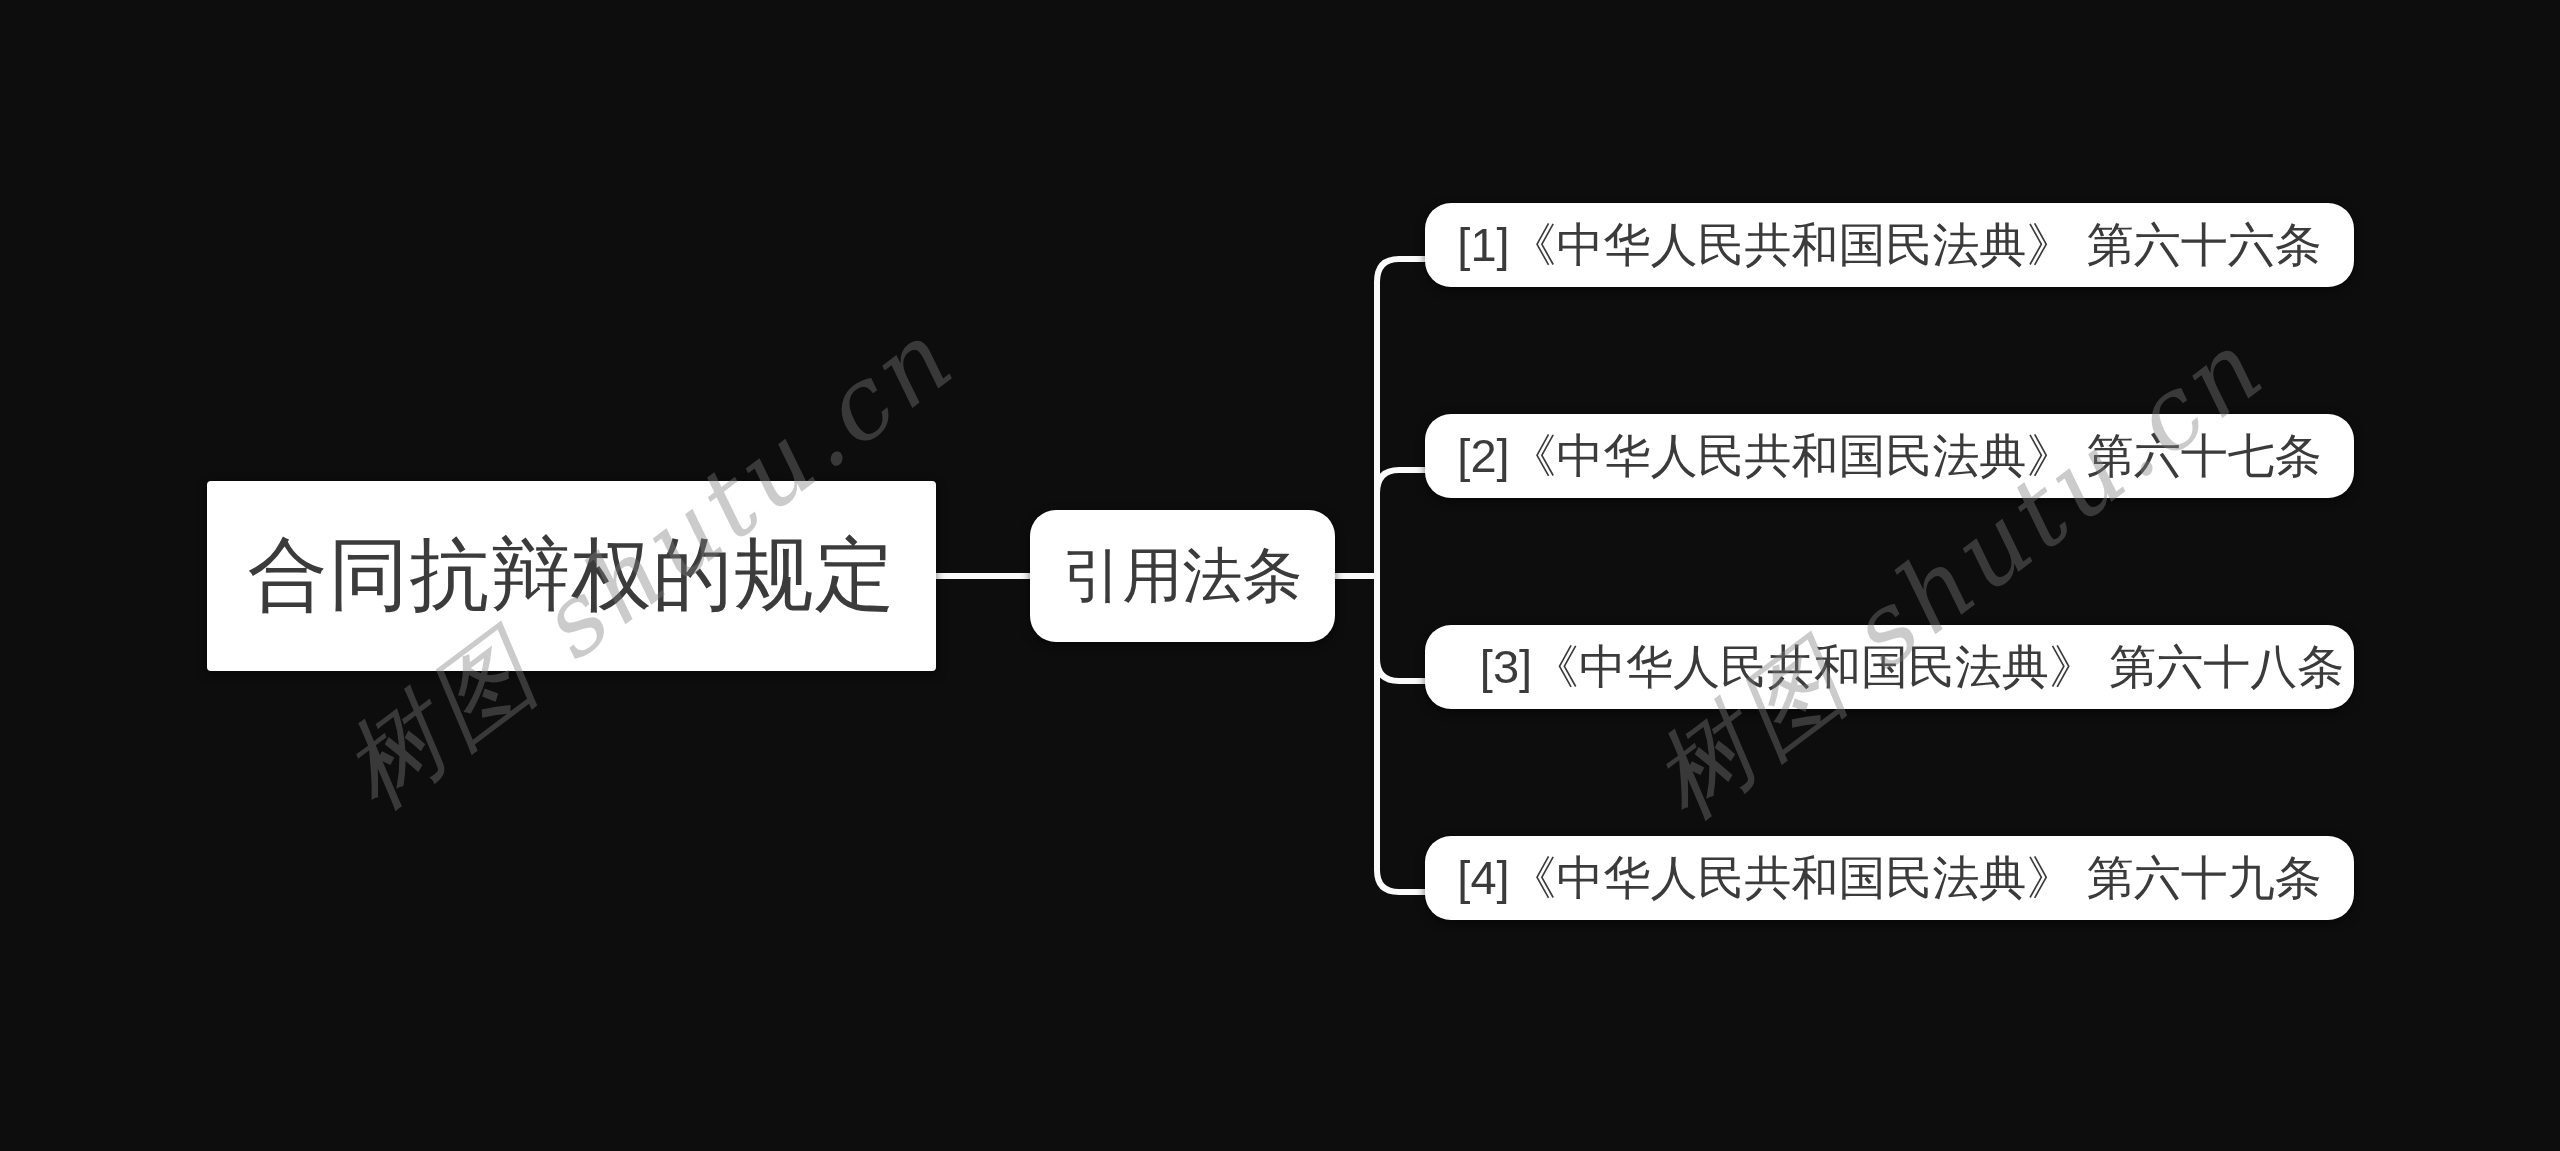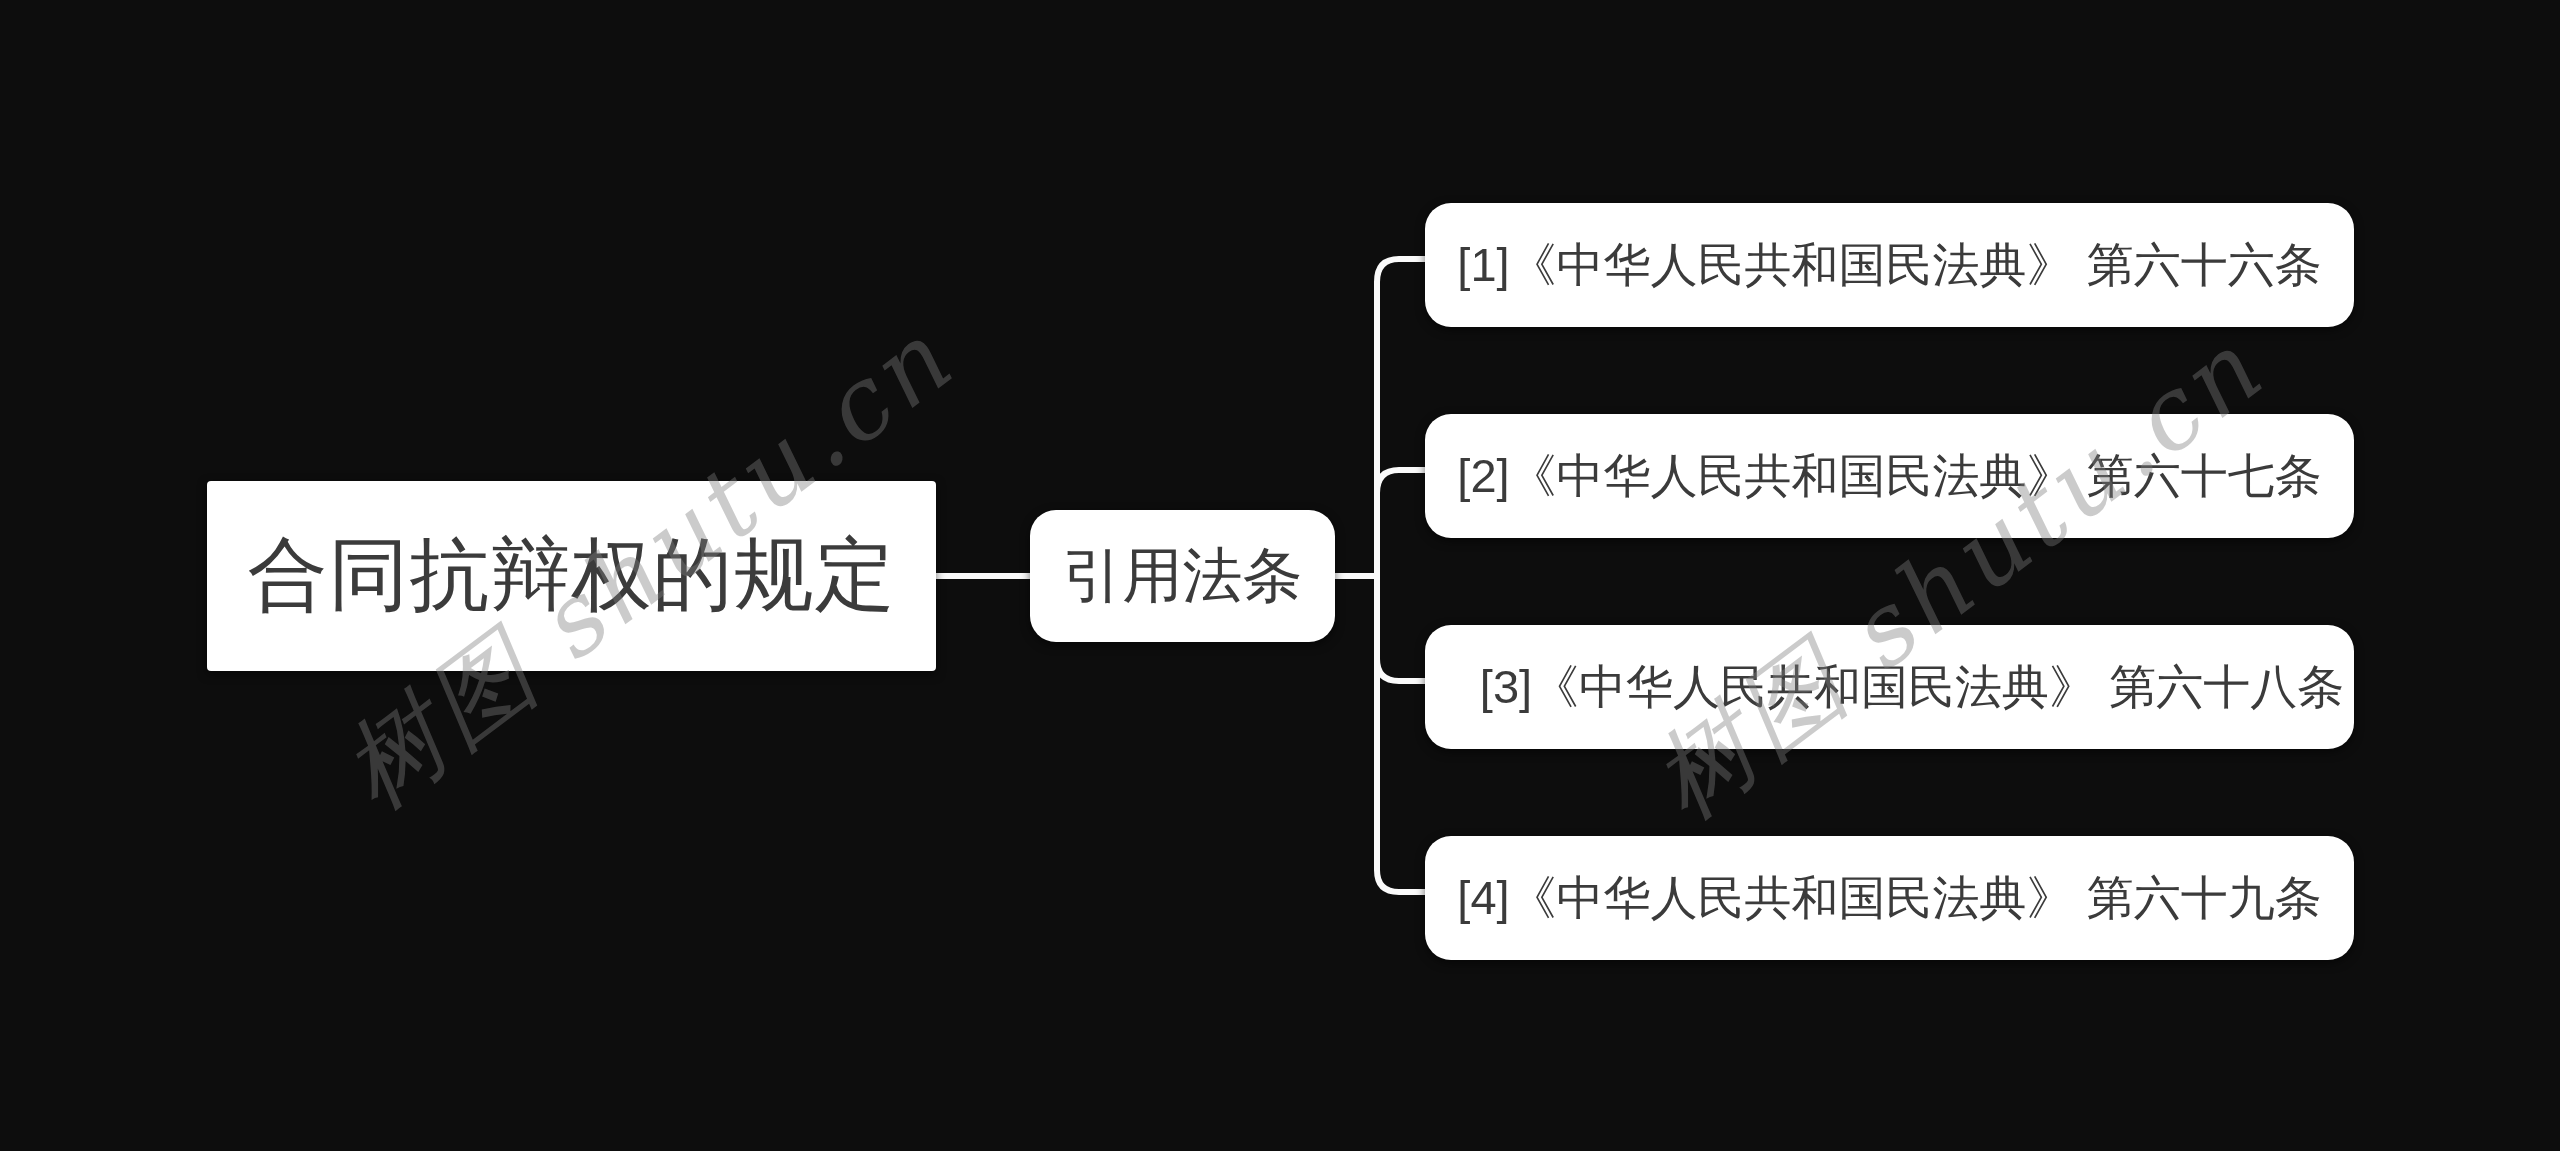--- a/index.html
+++ b/index.html
@@ -52,21 +52,21 @@
     letter-spacing: 1px;
   }
   .node-branch {
     left: 1030px; top: 510px;
     width: 305px; height: 132px;
     border-radius: 26px;
     font-size: 60px;
   }
   .node-child {
     left: 1425px;
-    width: 929px; height: 124px;
+    width: 929px; height: 84px;
     border-radius: 26px;
     font-size: 47px;
   }
   .node-child-1 { top: 203px; }
   .node-child-2 { top: 414px; justify-content: center; }
   .node-child-3 { top: 625px; padding-left: 45px; }
   .node-child-4 { top: 836px; }
   .watermark {
     position: absolute;
     z-index: 3;

